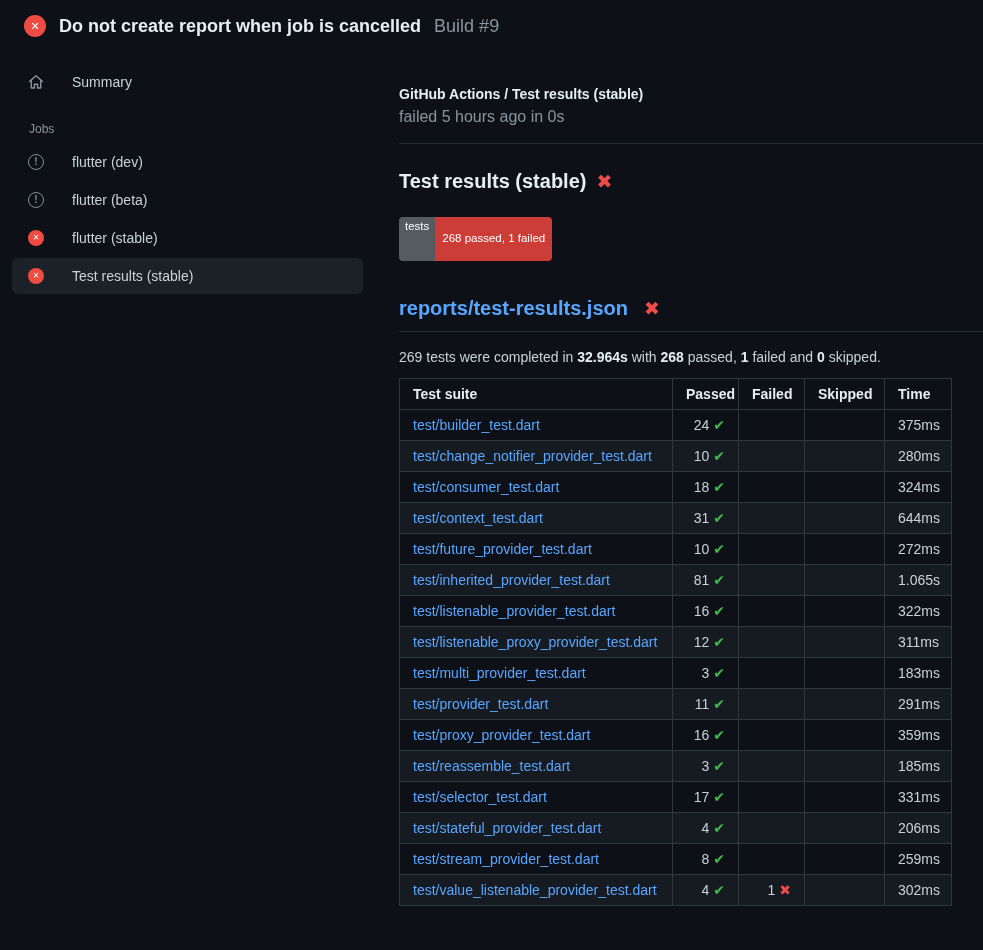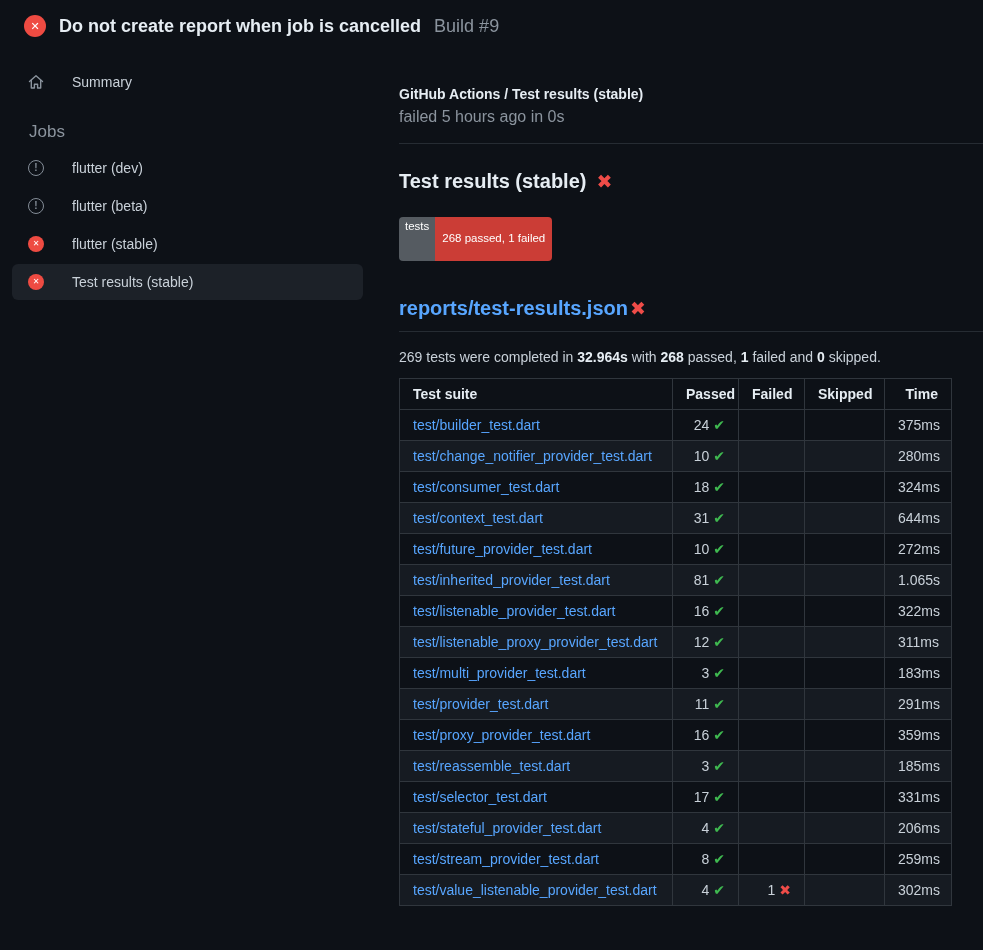--- a/index.html
+++ b/index.html
@@ -26,21 +26,21 @@
   .body { display: flex; align-items: flex-start; }
 
   
   .sidebar { width: 375px; flex-shrink: 0; padding: 14px 12px 0 12px; }
   .side-row {
     display: flex; align-items: center; gap: 28px;
     padding: 10px 16px; border-radius: 6px; font-size: 14px;
     color: #c9d1d9; cursor: pointer;
   }
   .side-row .glyph { width: 16px; display: inline-flex; justify-content: center; flex-shrink: 0; }
-  .jobs-label { font-size: 17px; color: #8b949e; margin: 22px 0 8px 17px; }
+  .jobs-label { font-size: 12px; color: #8b949e; margin: 22px 0 8px 17px; }
   .job-item { margin-bottom: 2px; }
   .job-item.selected { background: #1c2128; }
   .neutral-circle {
     width: 16px; height: 16px; border-radius: 50%;
     border: 1.5px solid #848d97; color: #848d97;
     display: inline-flex; align-items: center; justify-content: center;
     font-size: 10px; font-weight: bold; line-height: 1; flex-shrink: 0;
   }
   .home-svg { display: block; }
 
@@ -56,32 +56,32 @@
   }
   .x-mark { color: #ef4c48; font-weight: bold; }
   .x-mark.lg { font-size: 19px; }
 
   .badge { display: inline-flex; margin-top: 24px; border-radius: 4px; overflow: hidden; font-size: 11.5px; line-height: 1; }
   .badge-label { background: #555b61; color: #fff; padding: 4px 6px; }
   .badge-value { background: #cb3d36; color: #fff; padding: 16px 7px; }
 
   .report-heading {
     margin-top: 36px; font-size: 20px; font-weight: 700;
-    display: flex; align-items: center; gap: 2px;
+    display: flex; align-items: center; gap: 16px;
     padding-bottom: 11px; border-bottom: 1px solid #262c33;
   }
   .report-link { color: #58a6ff; text-decoration: none; }
 
   .summary-line { margin-top: 17px; font-size: 14px; color: #c9d1d9; }
   .summary-line b { color: #e6edf3; }
 
   
   table.results { border-collapse: collapse; margin-top: 13px; table-layout: fixed; width: 552px; }
   .results th, .results td { border: 1px solid #30363d; font-size: 14px; padding: 7px 13px; }
-  .results th { font-weight: 700; color: #e6edf3; text-align: right; }
+  .results th { font-weight: 700; color: #e6edf3; text-align: left; }
   .results th:first-child { text-align: left; }
   .results tbody tr:nth-child(even) { background: #161b22; }
   .results td { color: #c9d1d9; }
   .suite-cell { overflow: hidden; white-space: nowrap; }
   .suite-link { color: #58a6ff; text-decoration: none; }
   .num-cell { text-align: right; white-space: nowrap; }
   .time-cell { text-align: center; white-space: nowrap; }
   .check-icon { color: #3fb950; font-weight: bold; margin-left: 4px; }
   .cross-icon { color: #ef4c48; font-weight: bold; margin-left: 4px; }
 </style>

